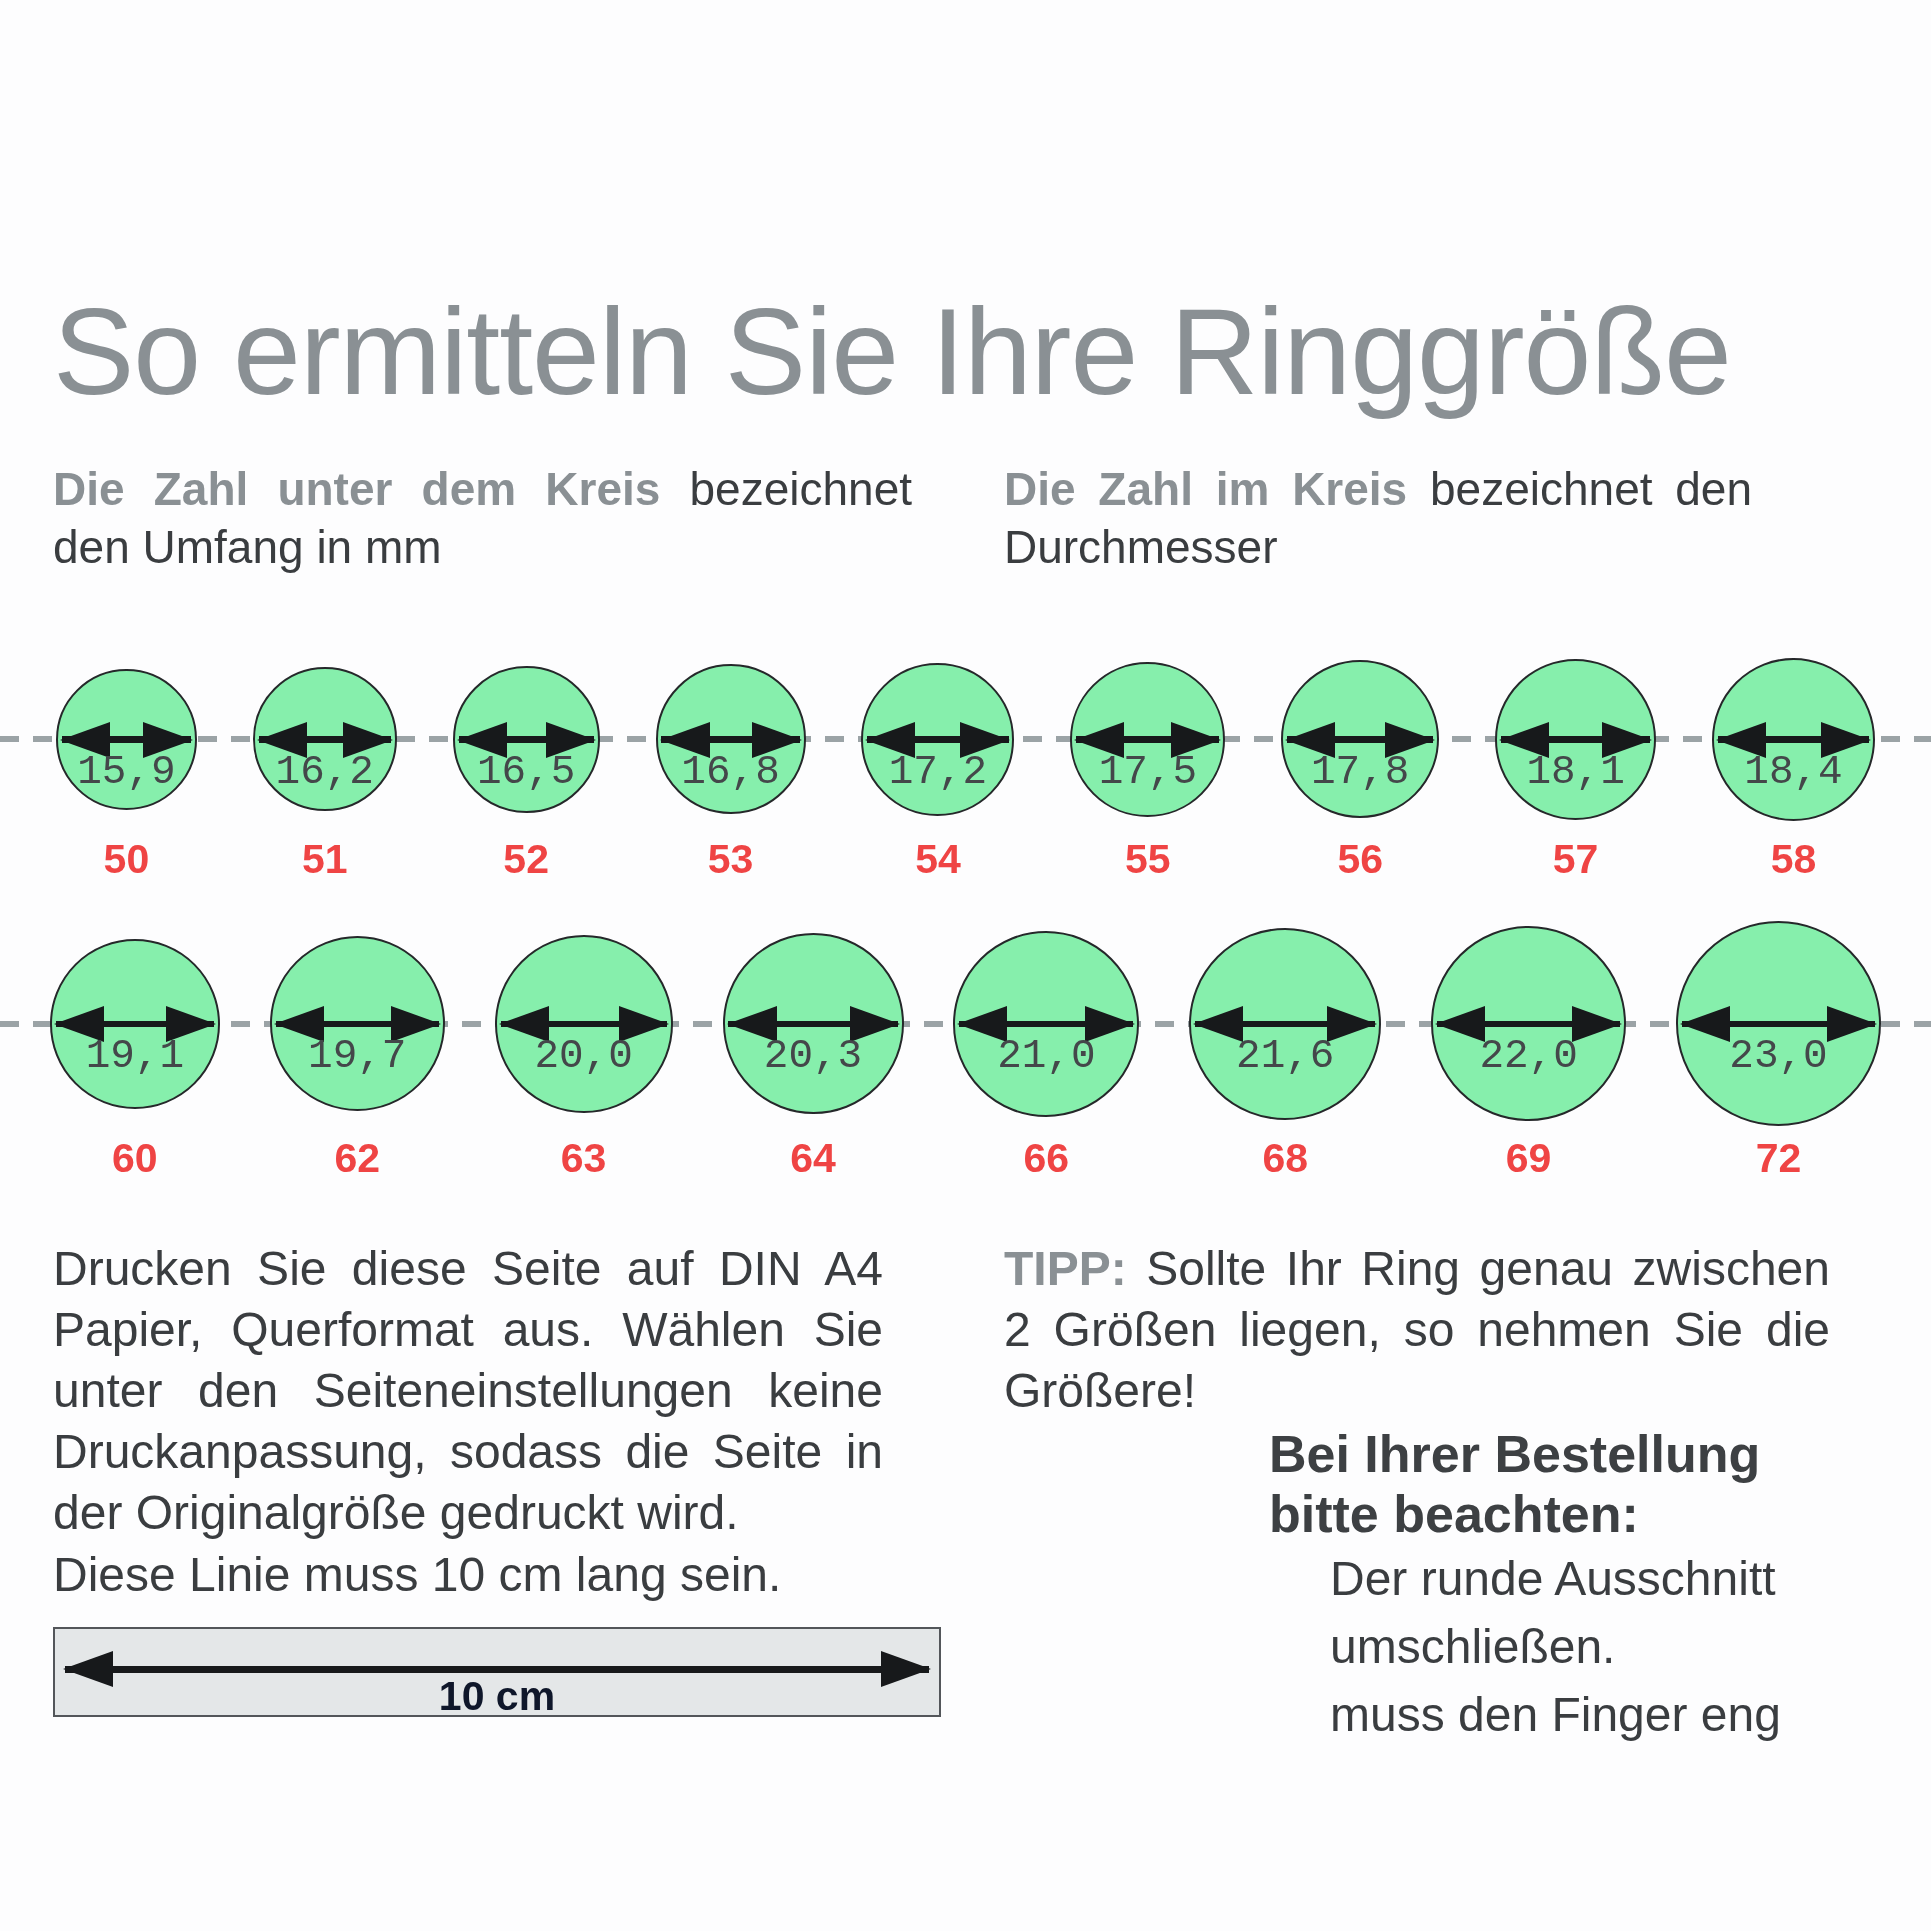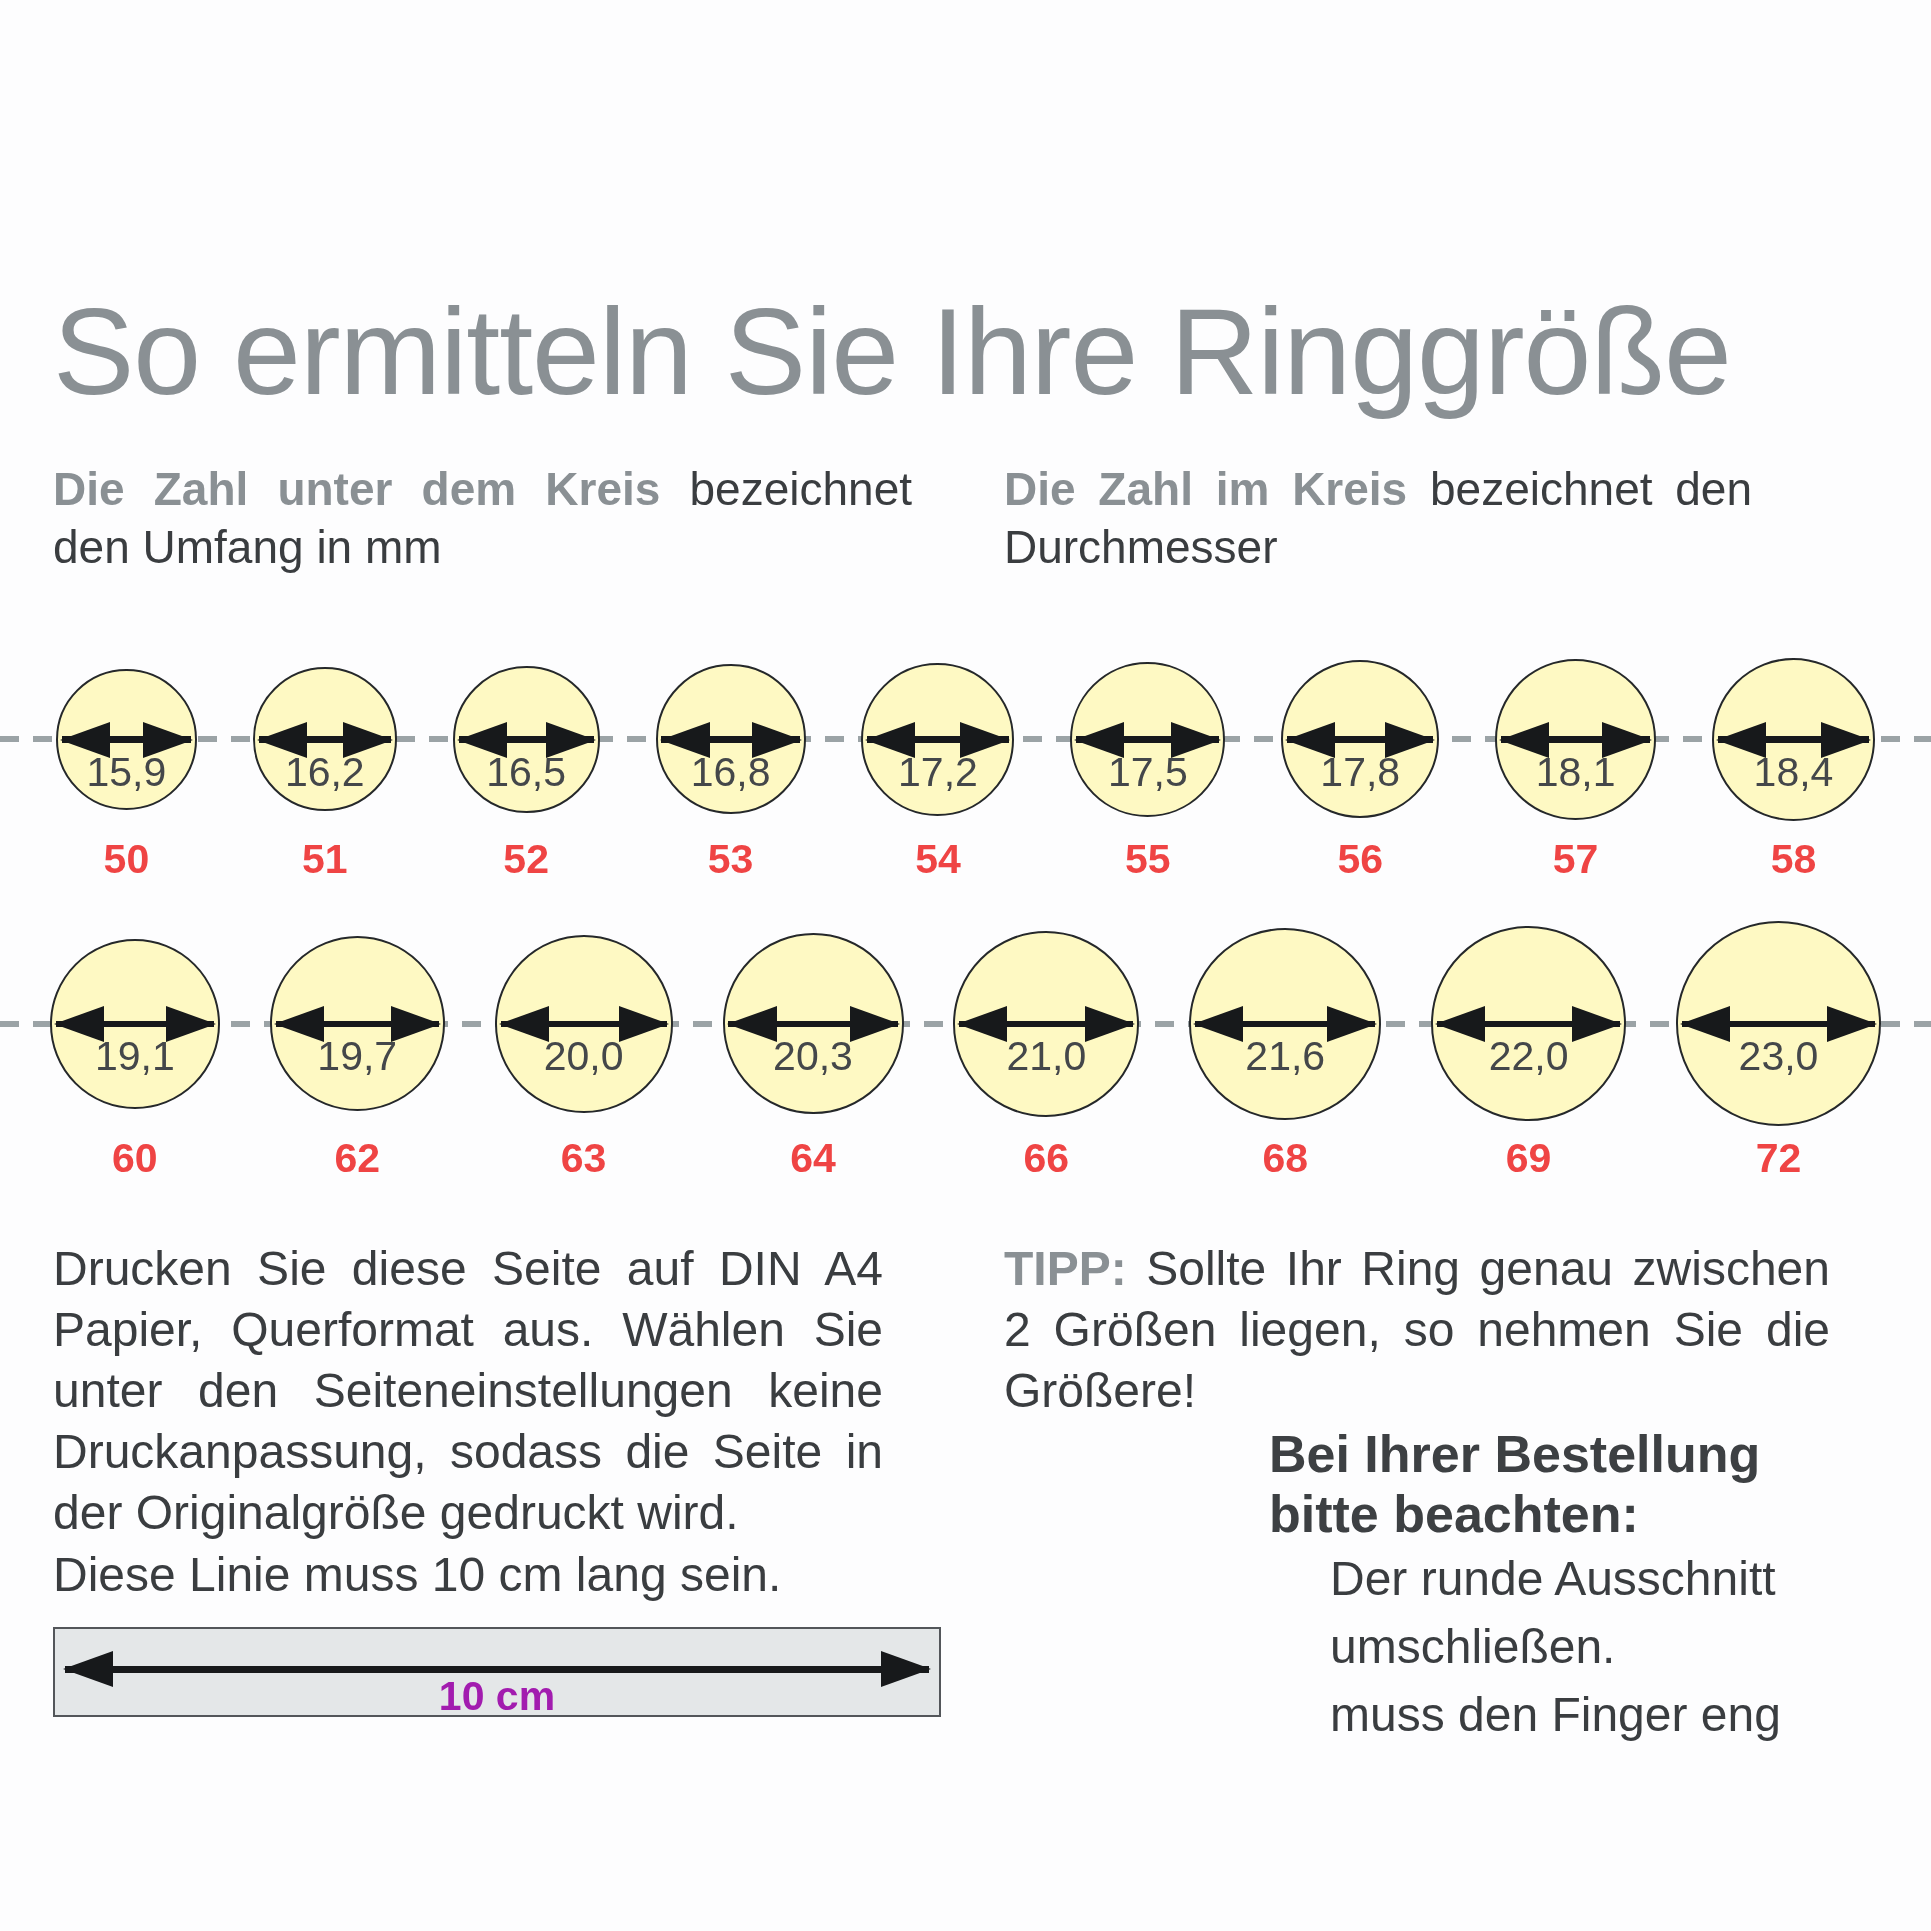--- a/index.html
+++ b/index.html
@@ -26,42 +26,42 @@
   
   .ringrow{left:0;right:0;display:flex;justify-content:space-evenly;align-items:flex-start;}
   .row1{top:656px;}
   .row2{top:920px;}
   .cell{display:flex;flex-direction:column;align-items:center;}
   .holder{display:flex;align-items:center;justify-content:center;}
   .row1 .holder{height:166px;}
   .row2 .holder{height:207px;}
   .circle{
     position:relative;border-radius:50%;box-sizing:border-box;
-    background:#fef9c3;border:2.9px solid #25282a;
+    background:#86efac;border:2.9px solid #25282a;font-family:Liberation Mono, monospace;
   }
   .dia-arrow{position:absolute;left:3.9px;right:3.9px;top:50%;height:6.8px;margin-top:-2.9px;background:#17191b;}
   .ah{position:absolute;top:50%;width:0;height:0;transform:translateY(-50%);
     border-top:18.3px solid rgba(0,0,0,0);border-bottom:18.3px solid rgba(0,0,0,0);}
   .ah.l{left:-1.9px;border-right:50px solid #17191b;}
   .ah.r{right:-1.9px;border-left:50px solid #17191b;}
   .dia{position:absolute;top:50%;left:0;right:0;padding-top:9.7px;text-align:center;
     font-size:41px;color:#44474a;}
   .size{font-weight:bold;font-size:41px;color:#ef4444;}
   .row1 .size{margin-top:13.5px;}
   .row2 .size{margin-top:7.7px;}
   
   .bodytext{font-size:48px;line-height:61px;color:#3a3d40;}
   .print-par{left:53px;top:1238px;width:830px;text-align:justify;}
   .line-note{left:53px;top:1544px;width:869px;}
   
   .ruler{left:53px;top:1627px;width:888px;height:90px;box-sizing:border-box;
     background:#e4e7e8;border:2.9px solid #53565a;}
   .ruler-arrow{position:absolute;left:9.7px;right:9.7px;top:37px;height:6.8px;background:#17191b;}
   .ruler-label{position:absolute;top:44px;left:0;width:100%;text-align:center;
-    font-size:41px;font-weight:bold;color:#a21caf;}
+    font-size:41px;font-weight:bold;color:#0f172a;}
   
   .tip-par{left:1004px;top:1238px;width:826px;text-align:justify;}
   .order-heading{left:1269px;top:1424px;font-size:52px;font-weight:bold;line-height:60px;color:#3d4043;}
   .order-body{left:1330px;top:1545px;font-size:48px;line-height:68px;color:#3a3d40;}
 </style>
 </head>
 <body>
 
 <div class="page">
 

